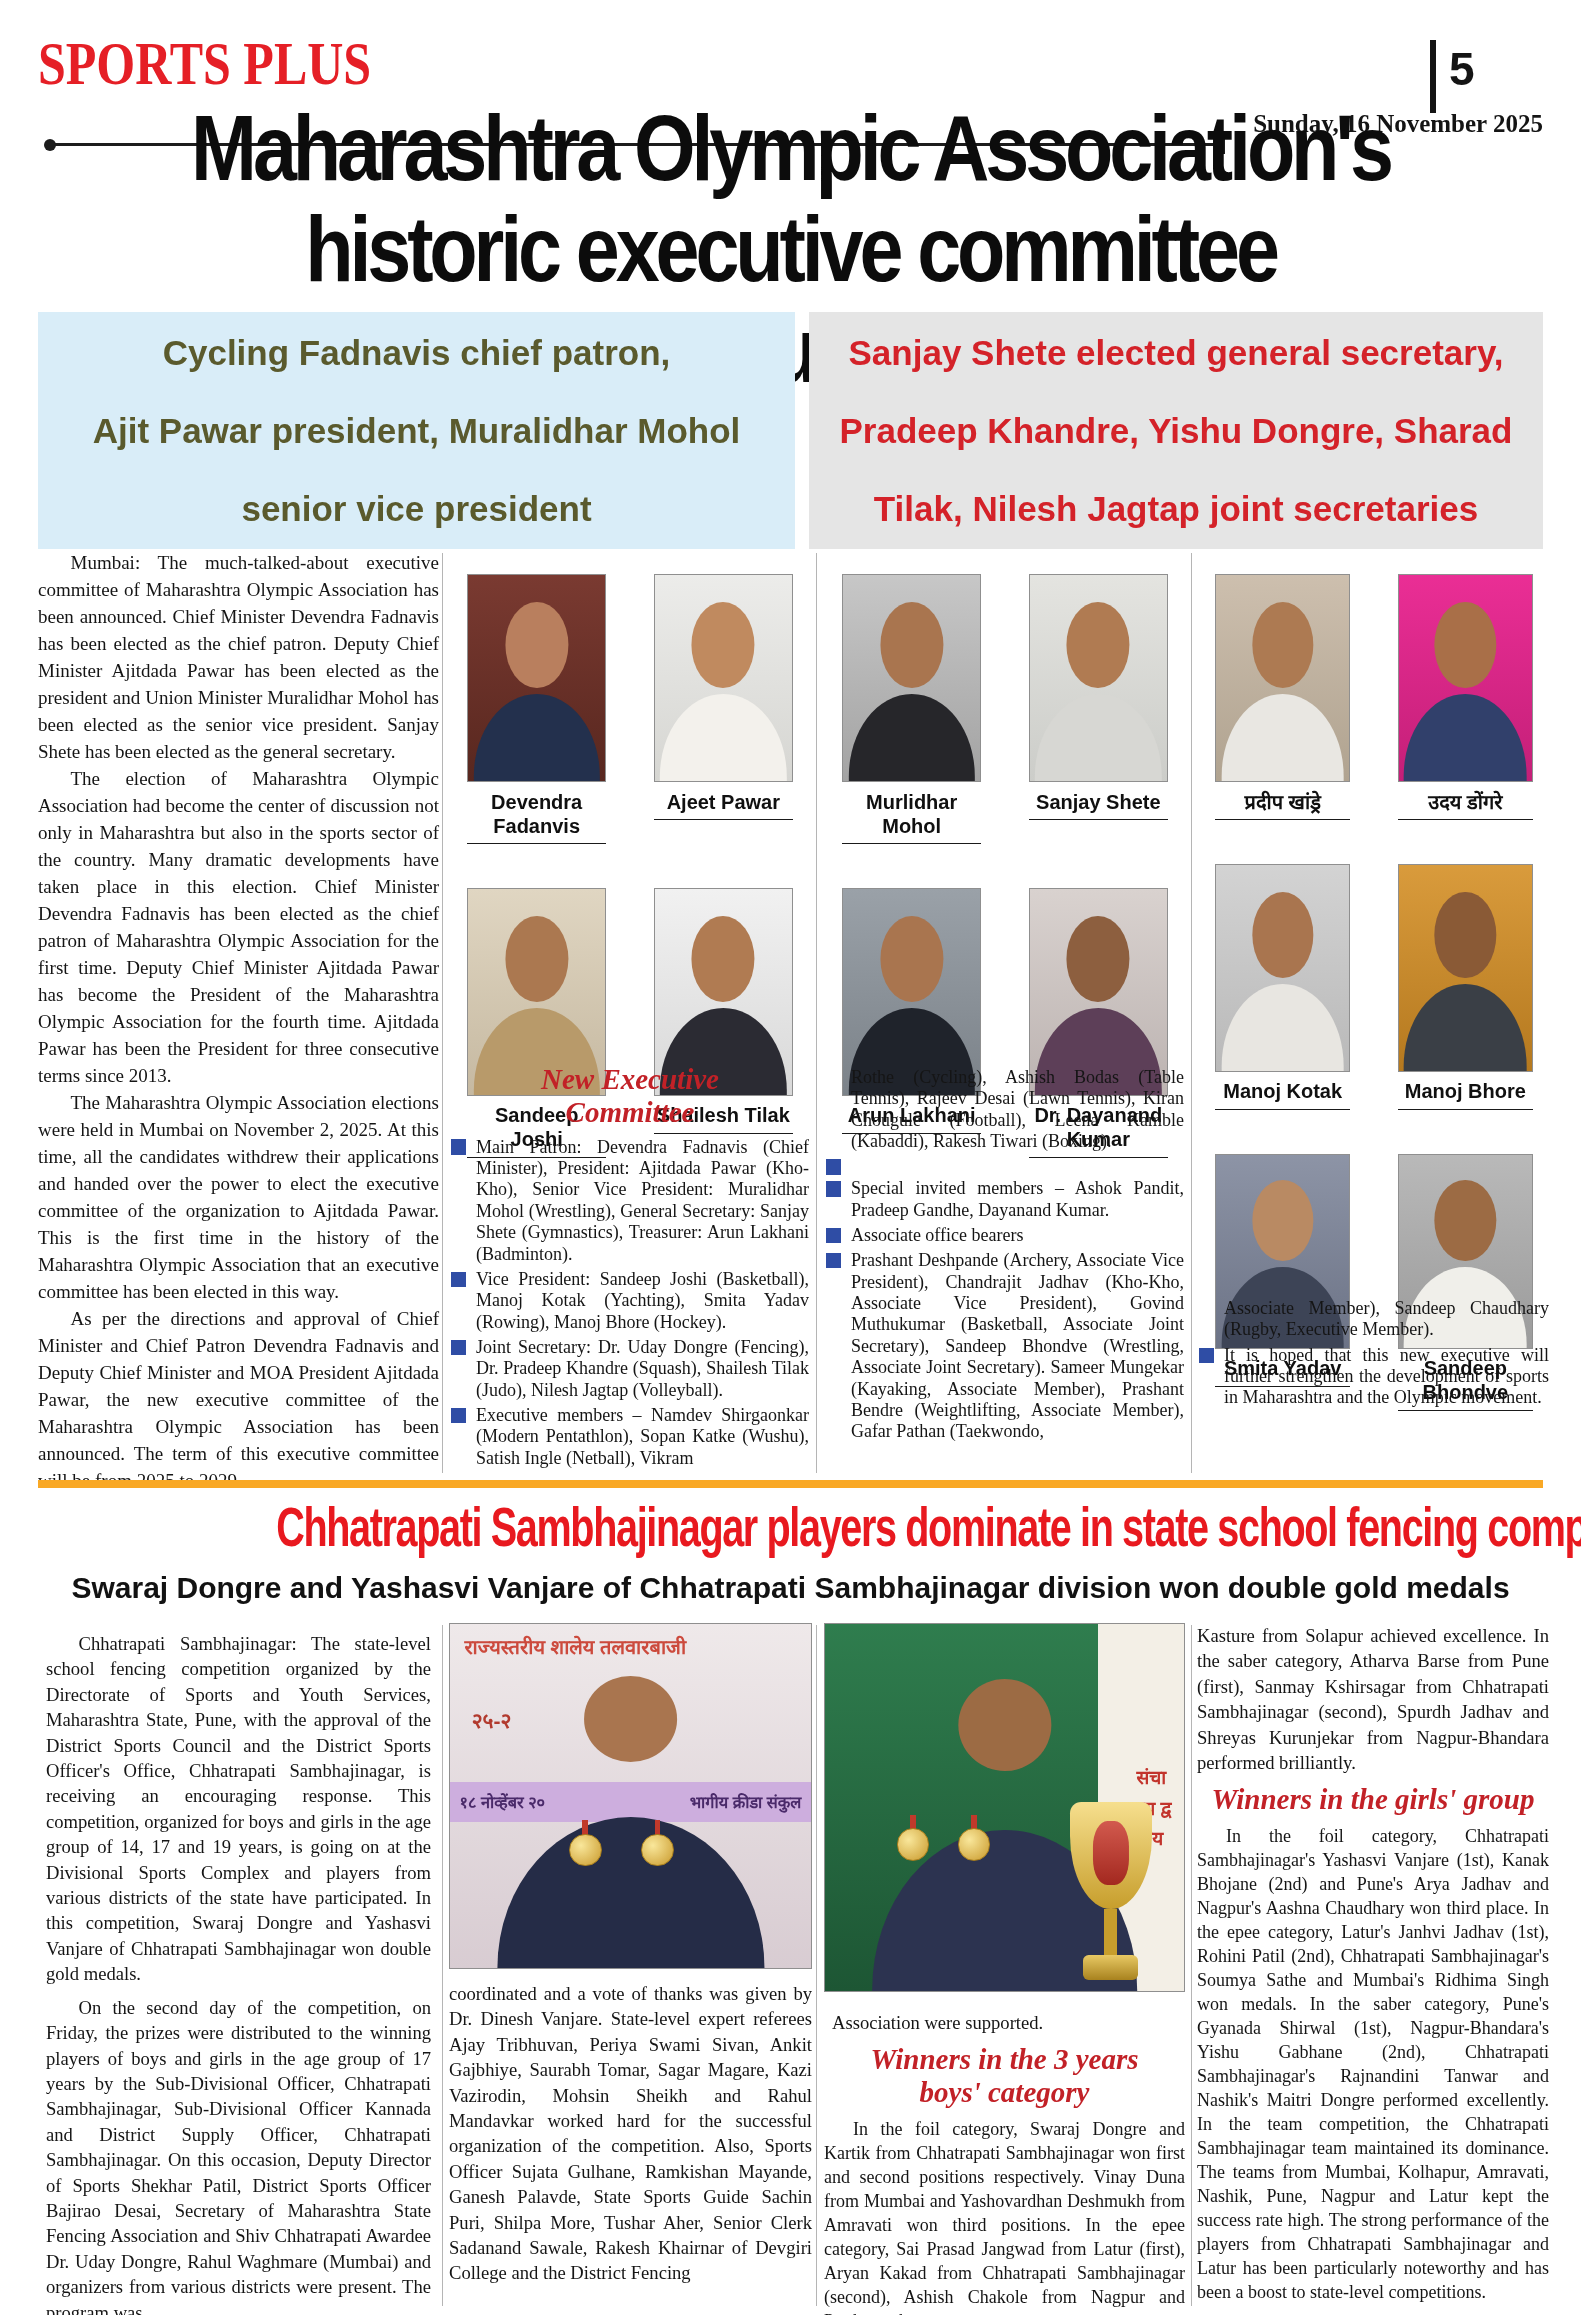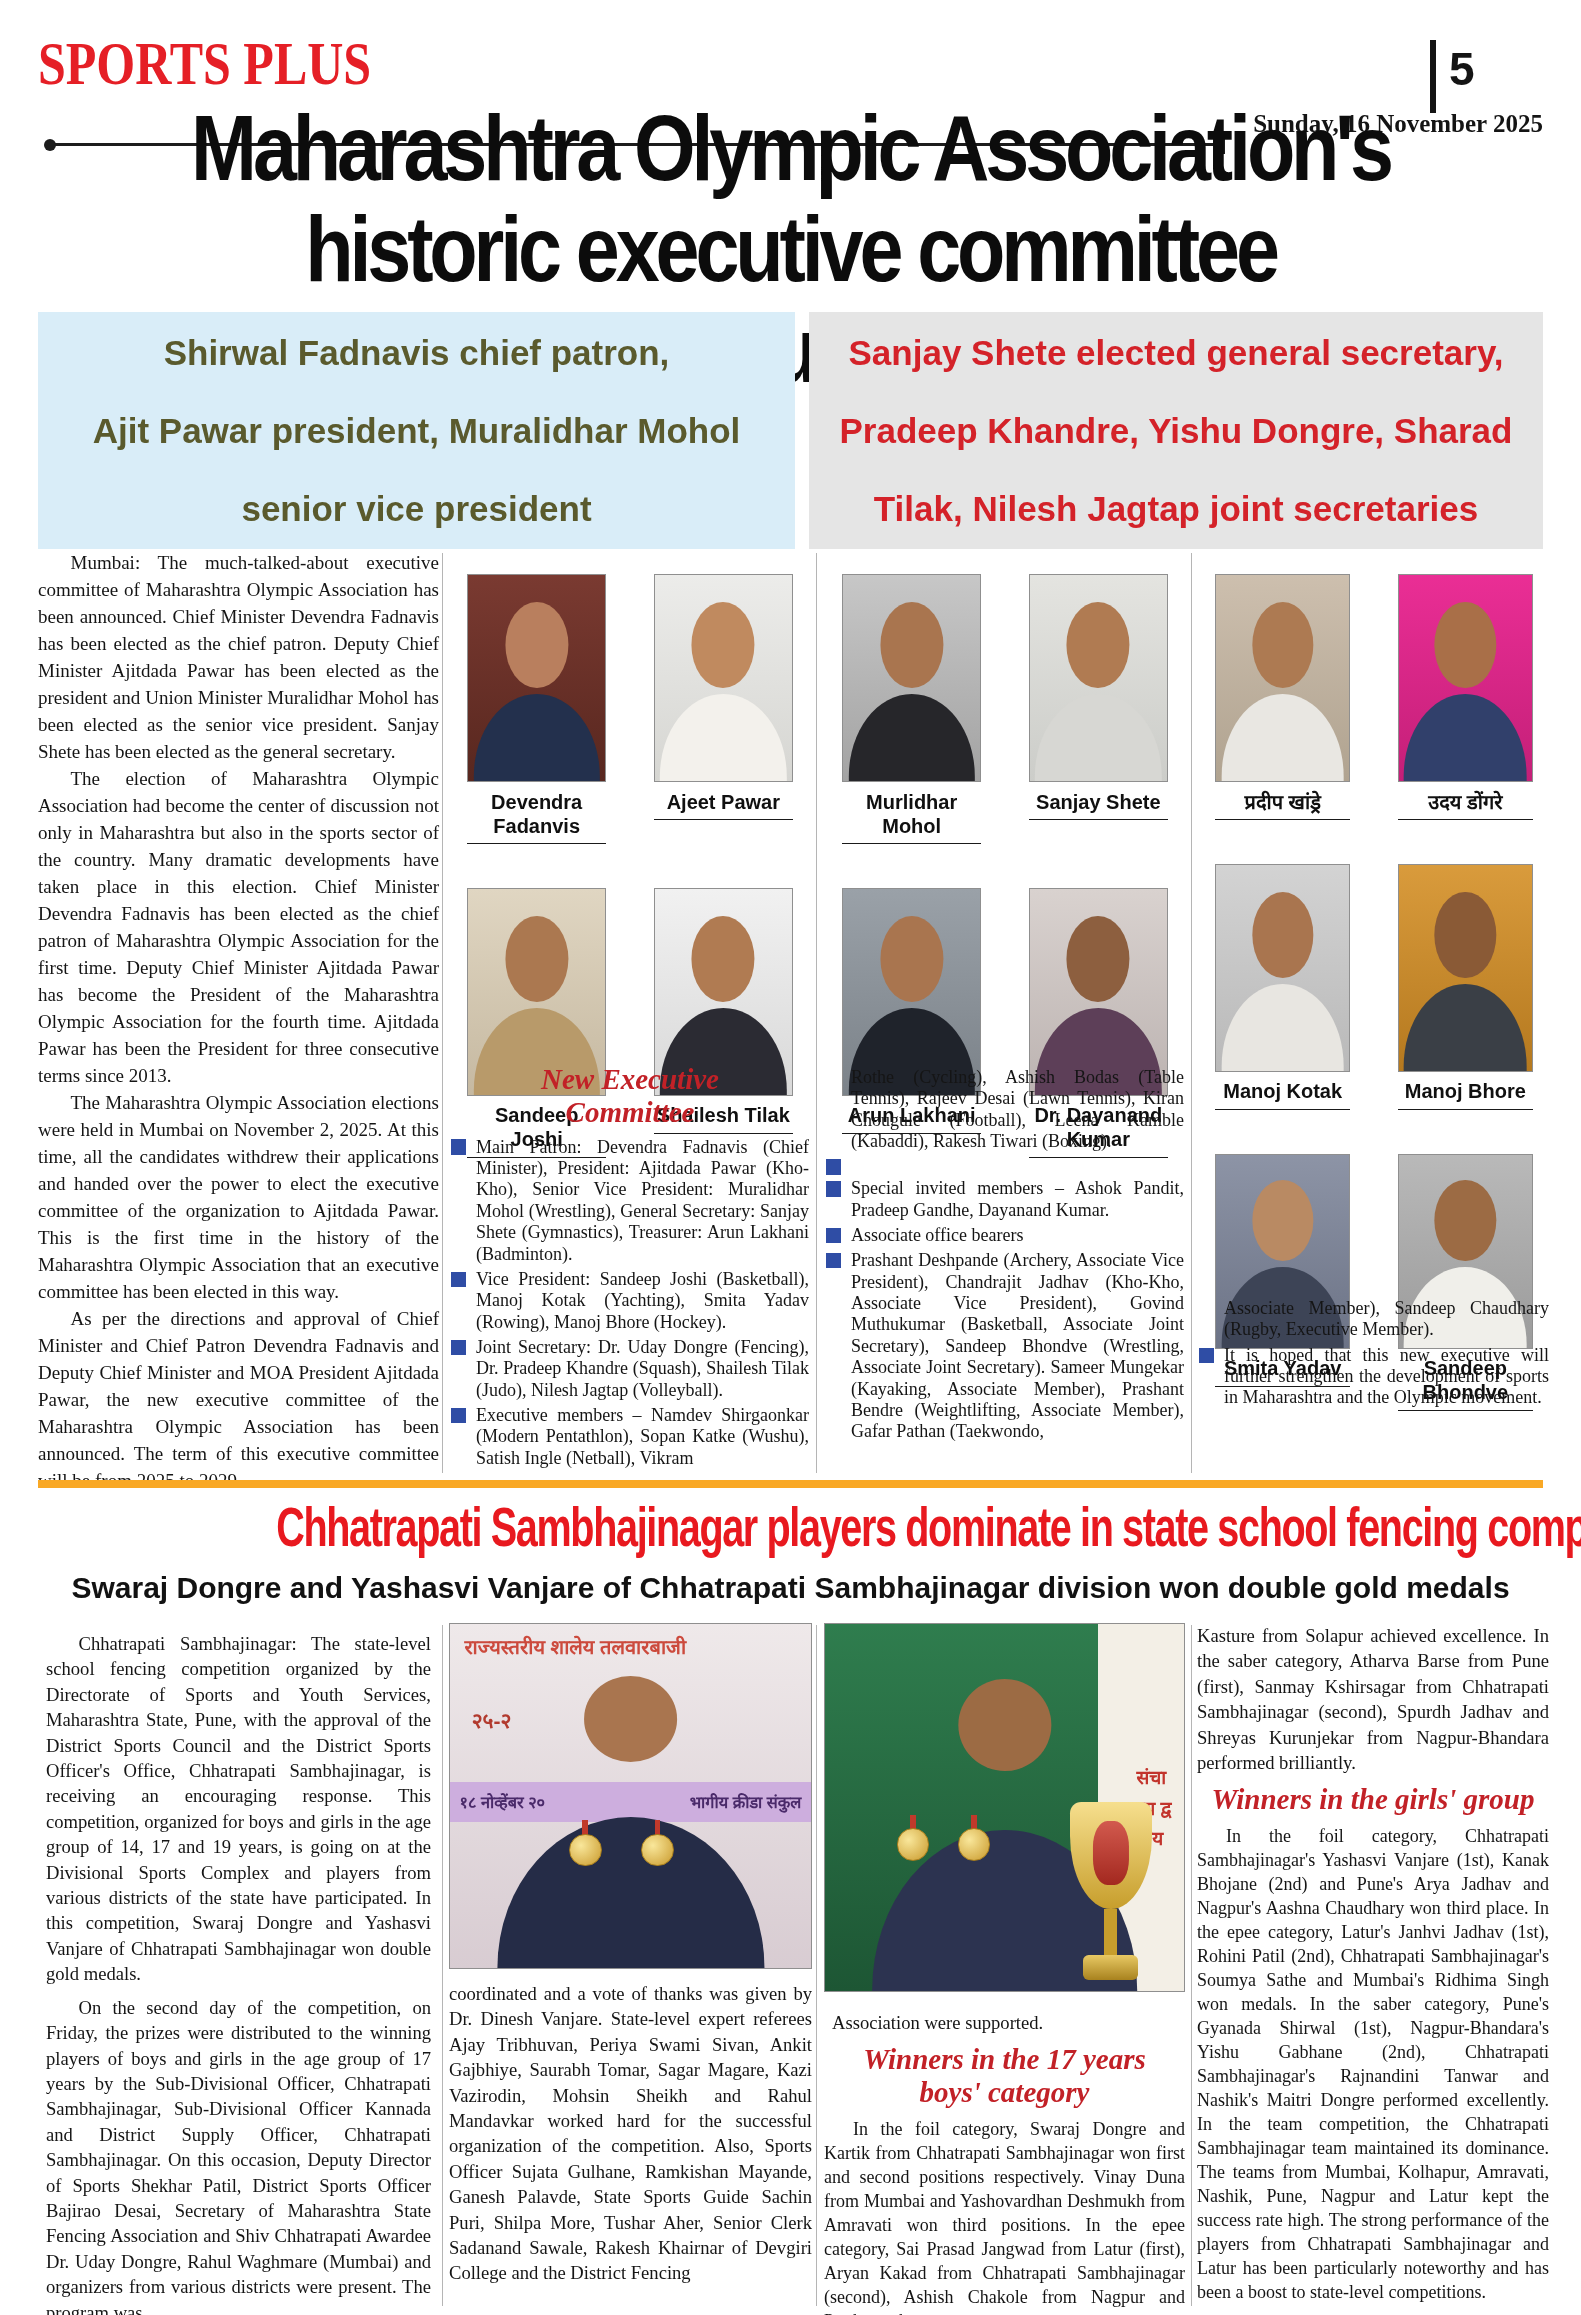--- a/index.html
+++ b/index.html
@@ -151,21 +151,21 @@
   <div class="abs" id="hrule-dot"></div>
   <div class="abs" id="hrule-tick"></div>
 
   <div class="abs" id="headline">
     <span class="hl">Maharashtra Olympic Association's</span>
     <span class="hl">historic executive committee announced</span>
   </div>
 
   <div class="abs" id="shL">
     <div class="shtext">
-      <div>Shirwal Fadnavis chief patron,</div>
+      <div>Cycling Fadnavis chief patron,</div>
       <div>Ajit Pawar president, Muralidhar Mohol</div>
       <div>senior vice president</div>
     </div>
   </div>
   <div class="abs" id="shR">
     <div class="shtext">
       <div>Sanjay Shete elected general secretary,</div>
       <div>Pradeep Khandre, Yishu Dongre, Sharad</div>
       <div>Tilak, Nilesh Jagtap joint secretaries</div>
     </div>
@@ -347,21 +347,21 @@
       <div class="medal m4"></div>
       <div class="trophy">
         <div class="tr-cup"></div>
         <div class="tr-stem"></div>
         <div class="tr-base"></div>
       </div>
     </div>
   </div>
   <div class="abs bodytext" id="a2col3text">
     <p class="lead">Association were supported.</p>
-    <div class="redhead" id="boys-heading">Winners in the 17 years boys' category</div>
+    <div class="redhead" id="boys-heading">Winners in the 3 years boys' category</div>
     <p class="para">In the foil category, Swaraj Dongre and Kartik from Chhatrapati Sambhajinagar won first and second positions respectively. Vinay Duna from Mumbai and Yashovardhan Deshmukh from Amravati won third positions. In the epee category, Sai Prasad Jangwad from Latur (first), Aryan Kakad from Chhatrapati Sambhajinagar (second), Ashish Chakole from Nagpur and Prathamesh</p>
   </div>
 
   <div class="abs bodytext" id="a2col4">
     <p class="para1">Kasture from Solapur achieved excellence. In the saber category, Atharva Barse from Pune (first), Sanmay Kshirsagar from Chhatrapati Sambhajinagar (second), Spurdh Jadhav and Shreyas Kurunjekar from Nagpur-Bhandara performed brilliantly.</p>
     <div class="redhead" id="girls-heading">Winners in the girls' group</div>
     <p class="para2">In the foil category, Chhatrapati Sambhajinagar's Yashasvi Vanjare (1st), Kanak Bhojane (2nd) and Pune's Arya Jadhav and Nagpur's Aashna Chaudhary won third place. In the epee category, Latur's Janhvi Jadhav (1st), Rohini Patil (2nd), Chhatrapati Sambhajinagar's Soumya Sathe and Mumbai's Ridhima Singh won medals. In the saber category, Pune's Gyanada Shirwal (1st), Nagpur-Bhandara's Yishu Gabhane (2nd), Chhatrapati Sambhajinagar's Rajnandini Tanwar and Nashik's Maitri Dongre performed excellently. In the team competition, the Chhatrapati Sambhajinagar team maintained its dominance. The teams from Mumbai, Kolhapur, Amravati, Nashik, Pune, Nagpur and Latur kept the success rate high. The strong performance of the players from Chhatrapati Sambhajinagar and Latur has been particularly noteworthy and has been a boost to state-level competitions.</p>
   </div>
 
 </div>

